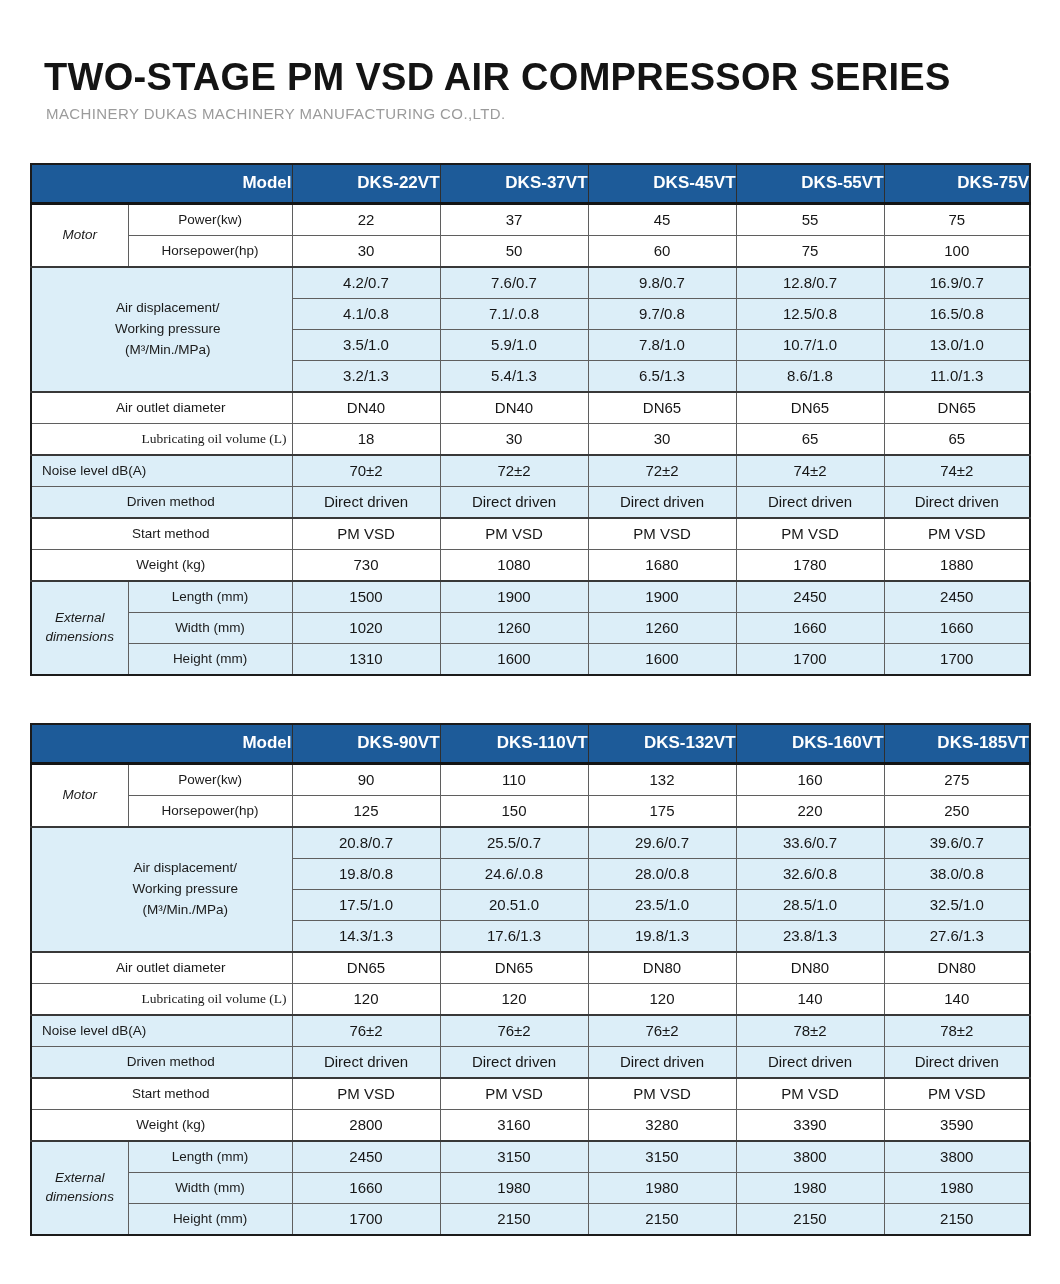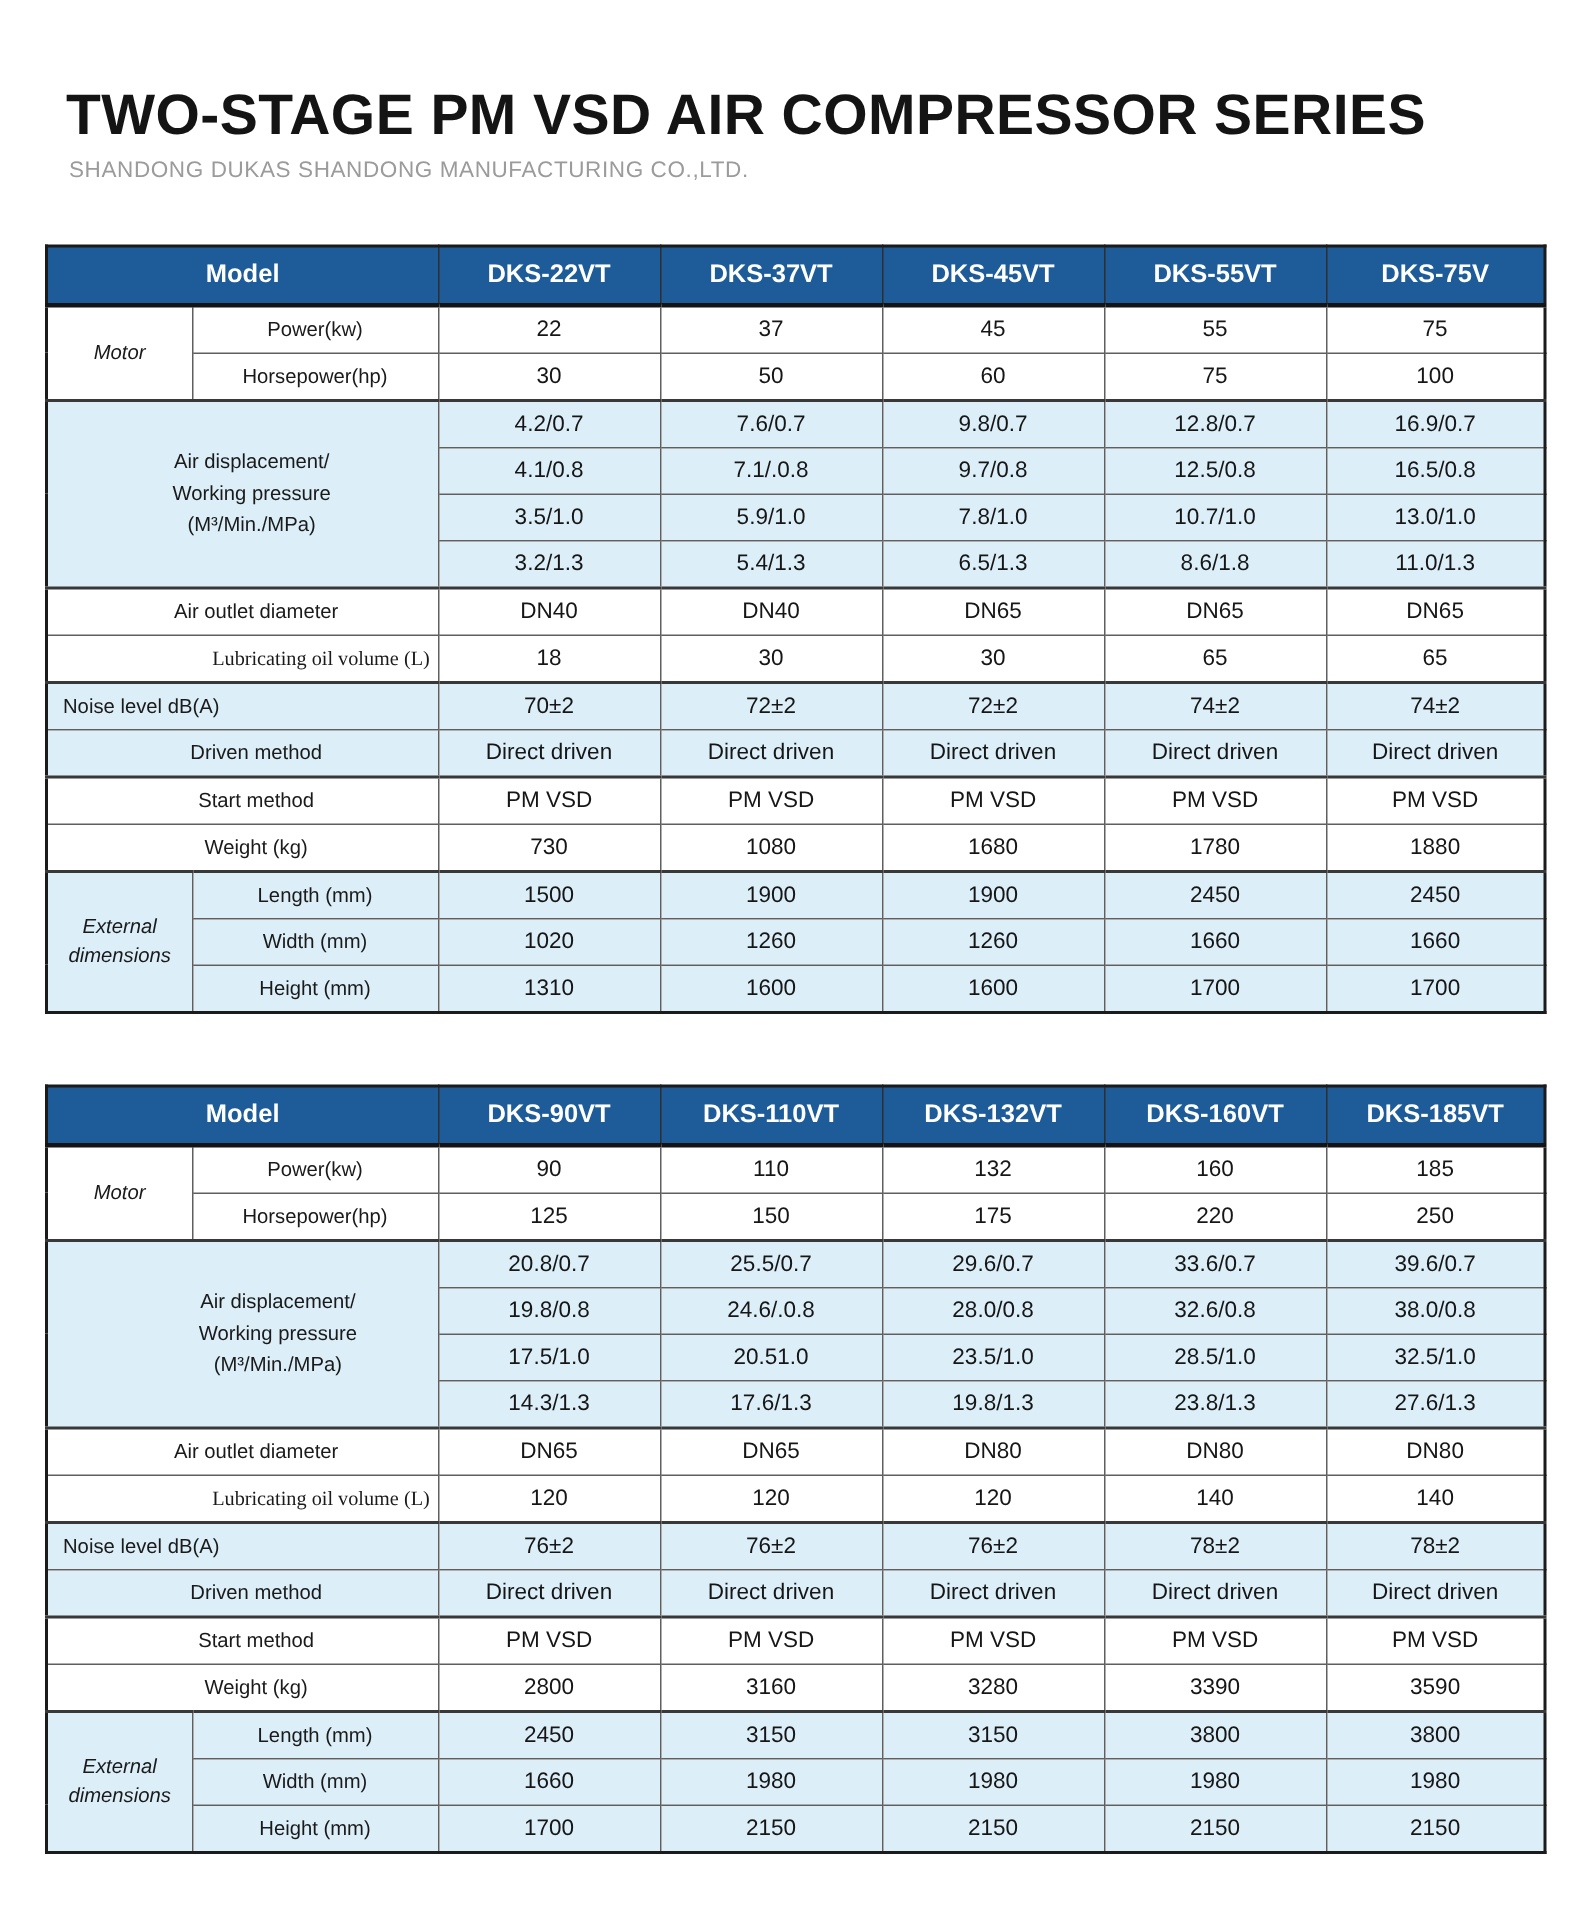--- a/index.html
+++ b/index.html
@@ -26,21 +26,21 @@
   .tables{margin-top:41px;}
   table.spec{
     border-collapse:collapse;table-layout:fixed;width:1001px;
     border:2px solid #1b1b1b;background:#fff;
   }
   table.spec + table.spec{margin-top:47px;}
   .spec thead th{
     background:var(--header-bg);color:var(--header-text);
     font-size:17px;font-weight:bold;height:37px;
     border:1px solid #2f2f2f;border-bottom:3px solid #141414;
-    text-align:center;vertical-align:middle;padding:0;
+    text-align:right;vertical-align:middle;padding:0;
   }
   .spec td{
     border:1px solid #5f5f5f;height:30px;padding:0 2px;
     text-align:center;vertical-align:middle;overflow:hidden;
   }
   .spec tr.bg-blue td{background:var(--row-blue);}
   .spec tr.bg-white td{background:var(--row-white);}
   .spec tr.sep td{border-top:2px solid #383838;}
   .spec td.val{font-size:15px;color:#161616;}
   .spec td.col1{font-size:13.5px;line-height:1.35;padding:12px 6px;font-style:italic;}
@@ -52,21 +52,21 @@
     text-align:center;white-space:pre-line;font-size:13.5px;line-height:1.55;
   }
   table.t1 td.wide-label{padding-left:14px;}
   table.t2 td.wide-label{padding-left:49px;}
 </style>
 </head>
 <body>
 
 <div class="page">
   <h1 class="page-title">TWO-STAGE PM VSD AIR COMPRESSOR SERIES</h1>
-  <div class="page-subtitle">SHANDONG DUKAS SHANDONG MANUFACTURING CO.,LTD.</div>
+  <div class="page-subtitle">MACHINERY DUKAS MACHINERY MANUFACTURING CO.,LTD.</div>
   <div class="tables">
       <table class="spec t1">
         <colgroup>
           <col style="width: 97px;">
           <col style="width: 164px;">
           <col style="width: 148px;">
           <col style="width: 148px;">
           <col style="width: 148px;">
           <col style="width: 148px;">
         </colgroup>
@@ -224,21 +224,21 @@
           </tr>
         </thead>
         <tbody>
           <tr class="bg-white">
             <td class="col1" rowspan="2">Motor</td>
             <td class="col2">Power(kw)</td>
             <td class="val">90</td>
             <td class="val">110</td>
             <td class="val">132</td>
             <td class="val">160</td>
-            <td class="val">185</td>
+            <td class="val">275</td>
           </tr>
           <tr class="bg-white">
             <td class="col2">Horsepower(hp)</td>
             <td class="val">125</td>
             <td class="val">150</td>
             <td class="val">175</td>
             <td class="val">220</td>
             <td class="val">250</td>
           </tr>
           <tr class="bg-blue sep">

